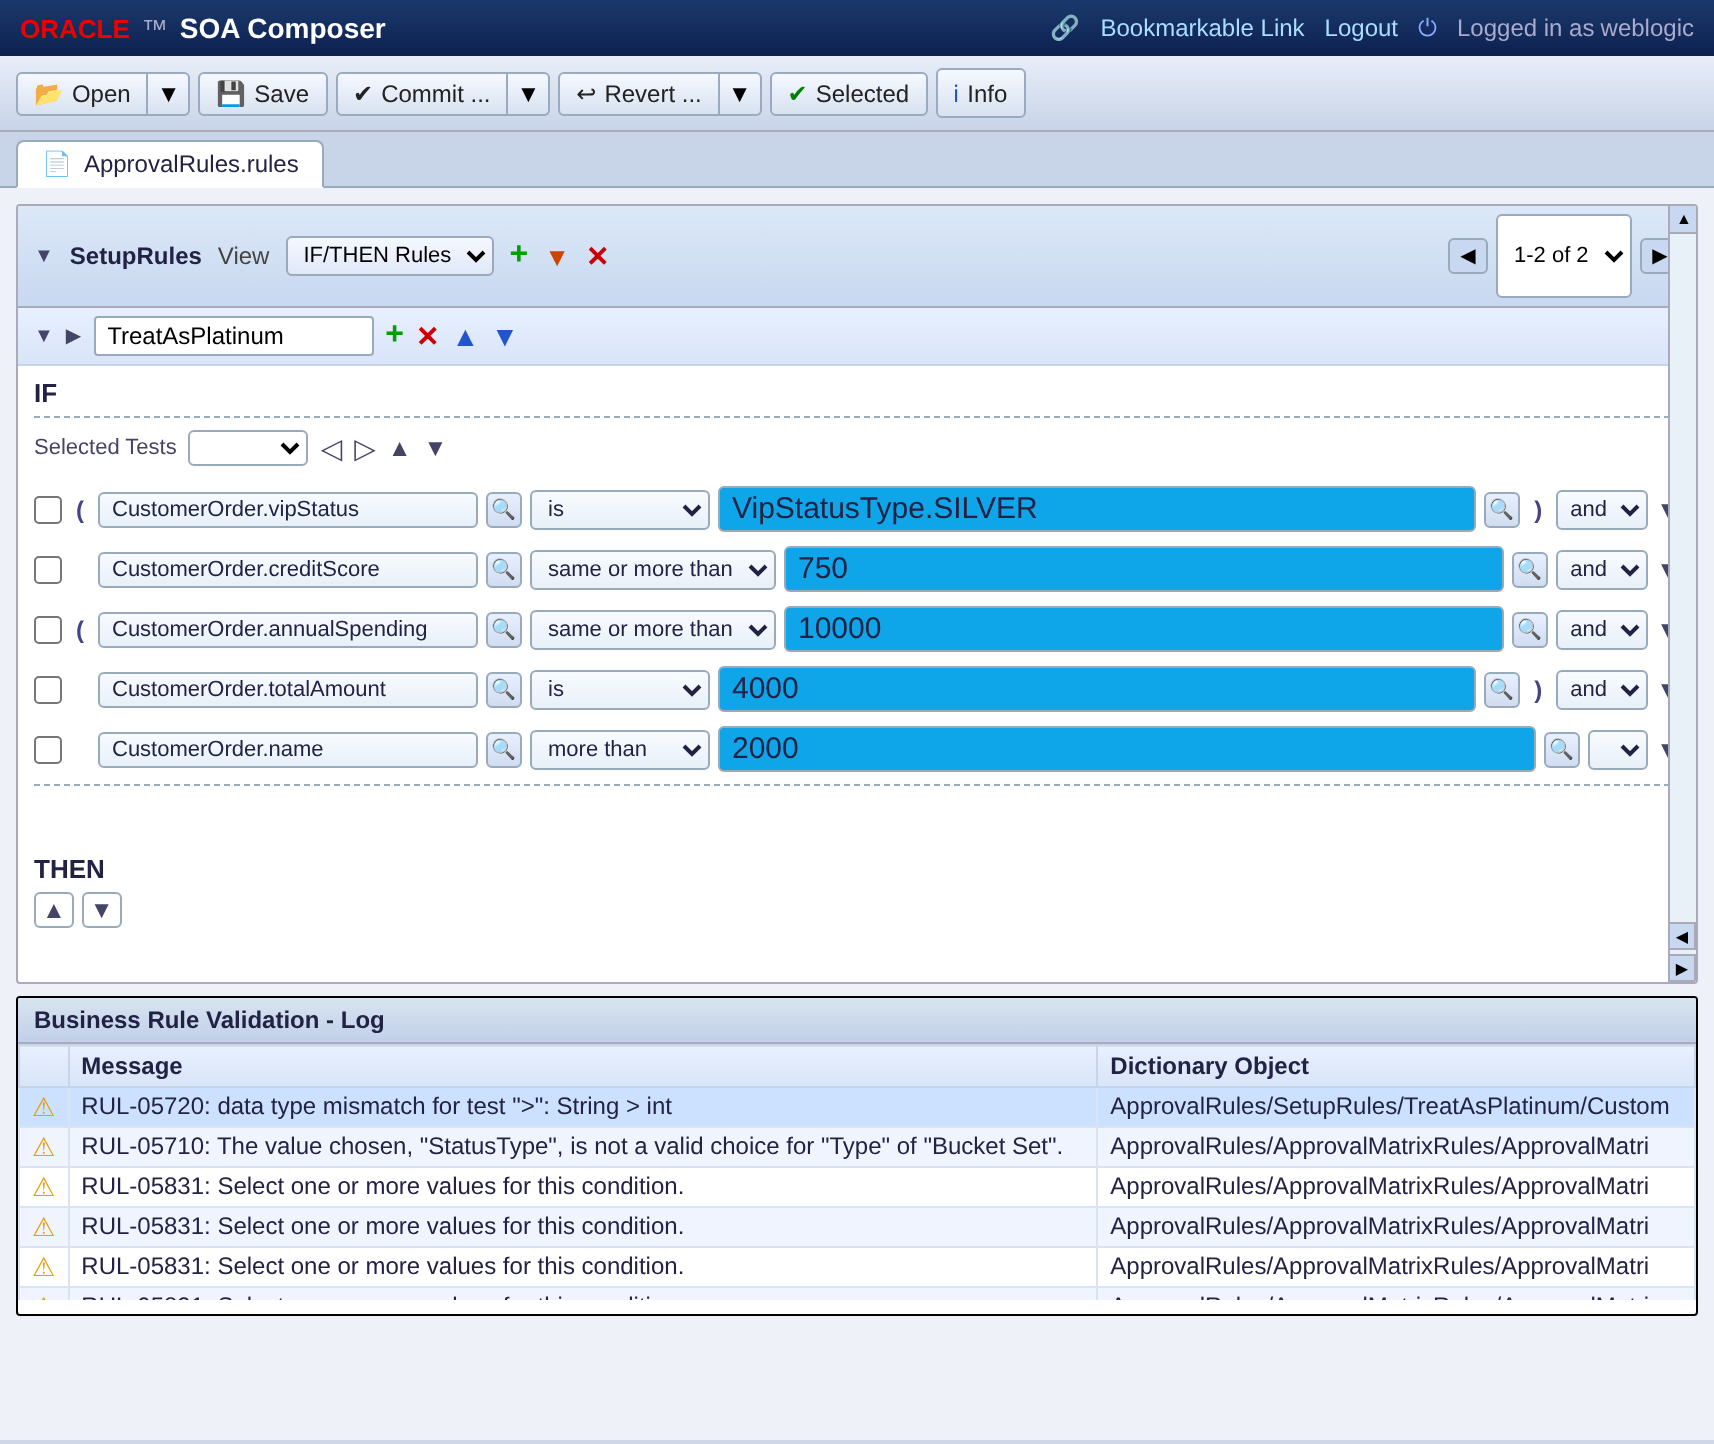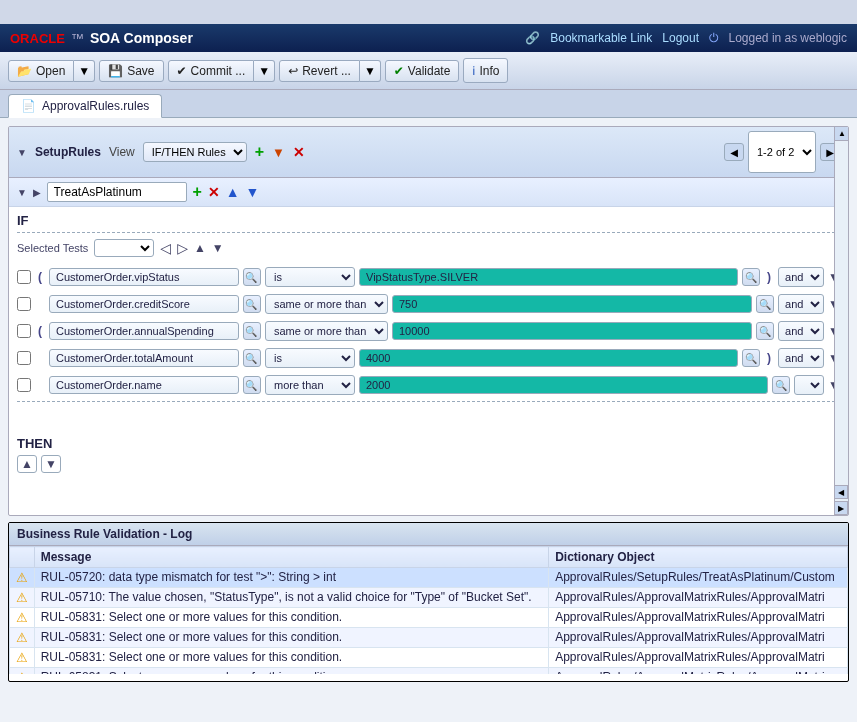--- a/index.html
+++ b/index.html
@@ -7,21 +7,20 @@
 
     
     .top-bar {
       background: linear-gradient(to bottom, #1a3a6b, #0d2050);
       height: 28px;
       display: flex;
       align-items: center;
       justify-content: space-between;
       padding: 4px 10px;
       color: white;
-      margin-top: 24px;
     }
     .top-bar-left { display: flex; align-items: center; gap: 6px; }
     .oracle-logo { color: #e00; font-weight: bold; font-size: 13px; }
     .soa-composer { color: white; font-size: 14px; font-weight: bold; }
     .top-bar-right { display: flex; align-items: center; gap: 10px; font-size: 11px; color: #cce; }
     .top-bar-right a { color: #aaddff; text-decoration: none; }
     .logged-in { color: #aac; font-size: 11px; }
 
     
     .toolbar {
@@ -217,25 +216,25 @@
     .cond-operator {
       background: linear-gradient(to bottom, #f8fbff, #e8f0f8);
       border: 1px solid #9ab;
       border-radius: 3px;
       padding: 2px 4px;
       font-size: 11px;
       min-width: 90px;
       color: #224;
     }
     .cond-value {
-      background: #14b8a6;
+      background: #0ea5e9;
       border: 1px solid #9ab;
       border-radius: 3px;
       padding: 2px 6px;
-      font-size: 11px;
+      font-size: 15px;
       flex: 1;
       color: #224;
     }
     .cond-search-btn2 {
       background: linear-gradient(to bottom, #e8f0ff, #d0dcf0);
       border: 1px solid #9ab;
       border-radius: 3px;
       width: 18px; height: 18px;
       cursor: pointer;
       display: flex; align-items: center; justify-content: center;
@@ -399,21 +398,21 @@
   <div class="toolbar-btn-split">
     <div class="main-part">
       <span>↩</span>
       <span>Revert ...</span>
     </div>
     <div class="arrow-part">▼</div>
   </div>
 
   <div class="validate-btn">
     <span style="color:green;">✔</span>
-    <span>Validate</span>
+    <span>Selected</span>
   </div>
 
   <div class="toolbar-btn">
     <span style="color:#2255bb;">ℹ</span>
     <span>Info</span>
   </div>
 </div>
 
 <div class="tab-bar">
   <div class="tab active">

